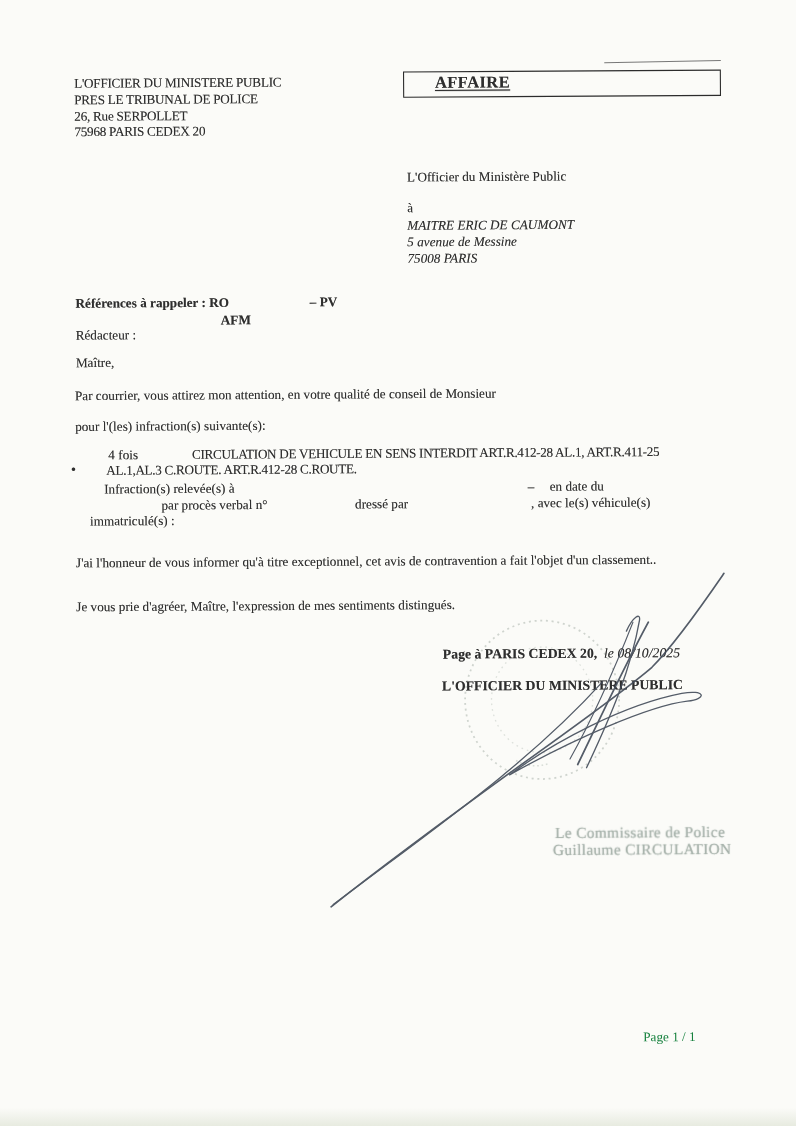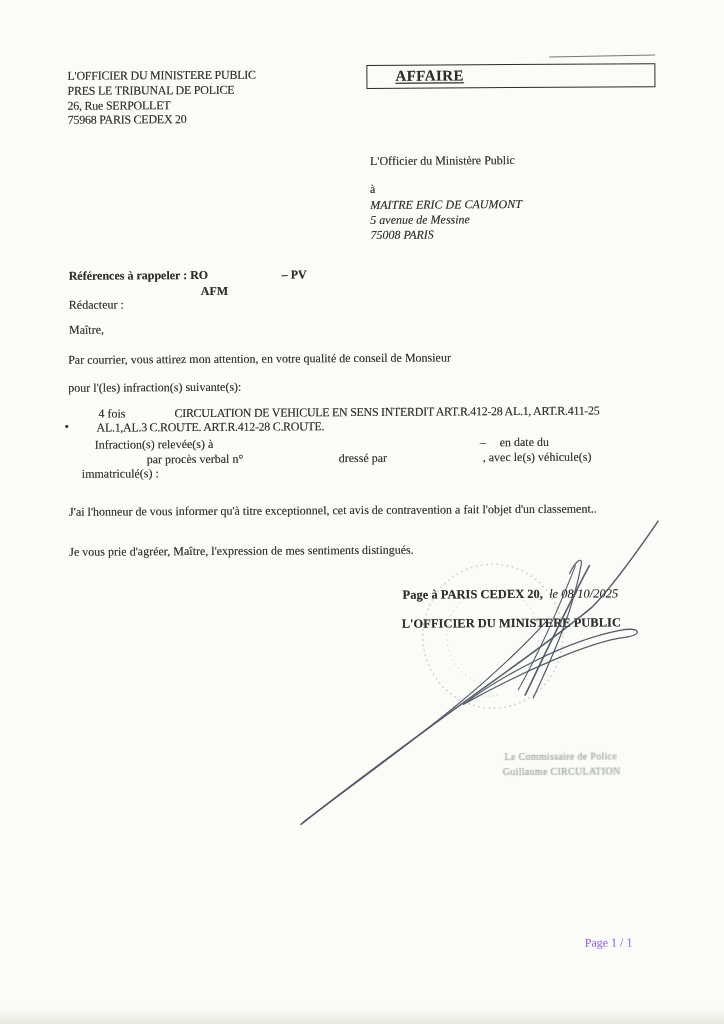--- a/index.html
+++ b/index.html
@@ -27,24 +27,24 @@
     font-size:15px;font-weight:bold;letter-spacing:0.4px;
     text-decoration:underline;text-underline-offset:2px;
     text-shadow:0 0 0.4px rgba(40,40,40,0.5);
   }
   .artifact-line{
     position:absolute;left:552px;top:57px;width:106px;height:0;
     border-top:1.5px solid #565656;transform:rotate(-0.8deg);opacity:0.8;
   }
   .signoff{font-size:12.5px;}
   .stamptxt{
-    font-size:10px;color:#a7b2ab;letter-spacing:0.3px;
+    font-size:14px;color:#a7b2ab;letter-spacing:0.3px;
     text-shadow:0 0 1px rgba(167,178,171,0.9);filter:blur(0.3px);
   }
-  .pagenum{color:#8b5cf6;text-shadow:none;}
+  .pagenum{color:#15803d;text-shadow:none;}
   .overlay{position:absolute;left:0;top:0;pointer-events:none;}
   .scan-edge{
     position:absolute;left:0;top:1007px;width:724px;height:17px;
     background:linear-gradient(to bottom, rgba(233,236,226,0), rgba(224,229,215,0.75));
   }
 </style>
 </head>
 <body>
 
 <div class="sheet">
@@ -84,21 +84,21 @@
     <div class="t" style="left:69px;top:379px">pour l'(les) infraction(s) suivante(s):</div>
 
     <div class="t" style="left:65px;top:417px;font-size:13px">•</div>
     <div class="t" style="left:99px;top:405px">4 fois</div>
     <div class="t charge" style="left:175px;top:405px">CIRCULATION DE VEHICULE EN SENS INTERDIT ART.R.412-28 AL.1, ART.R.411-25</div>
     <div class="t charge" style="left:97px;top:419px">AL.1,AL.3 C.ROUTE. ART.R.412-28 C.ROUTE.</div>
     <div class="t" style="left:95px;top:436px">Infraction(s) relevée(s) à</div>
     <div class="t" style="left:480px;top:436px">–</div>
     <div class="t" style="left:500px;top:436px">en date du</div>
     <div class="t" style="left:147px;top:451px">par procès verbal n°</div>
-    <div class="t" style="left:339px;top:451px">dressé par</div>
+    <div class="t" style="left:323px;top:451px">dressé par</div>
     <div class="t" style="left:483px;top:451px">, avec le(s) véhicule(s)</div>
     <div class="t" style="left:82px;top:465px">immatriculé(s) :</div>
 
     <div class="t" style="left:69px;top:503px">J'ai l'honneur de vous informer qu'à titre exceptionnel, cet avis de contravention a fait l'objet d'un classement..</div>
     <div class="t" style="left:69px;top:543px">Je vous prie d'agréer, Maître, l'expression de mes sentiments distingués.</div>
 
     <div class="t signoff" style="left:402px;top:588px">
       <span class="b">Page à PARIS CEDEX 20,</span>
       <span class="i" style="margin-left:3px">le 08/10/2025</span>
     </div>

